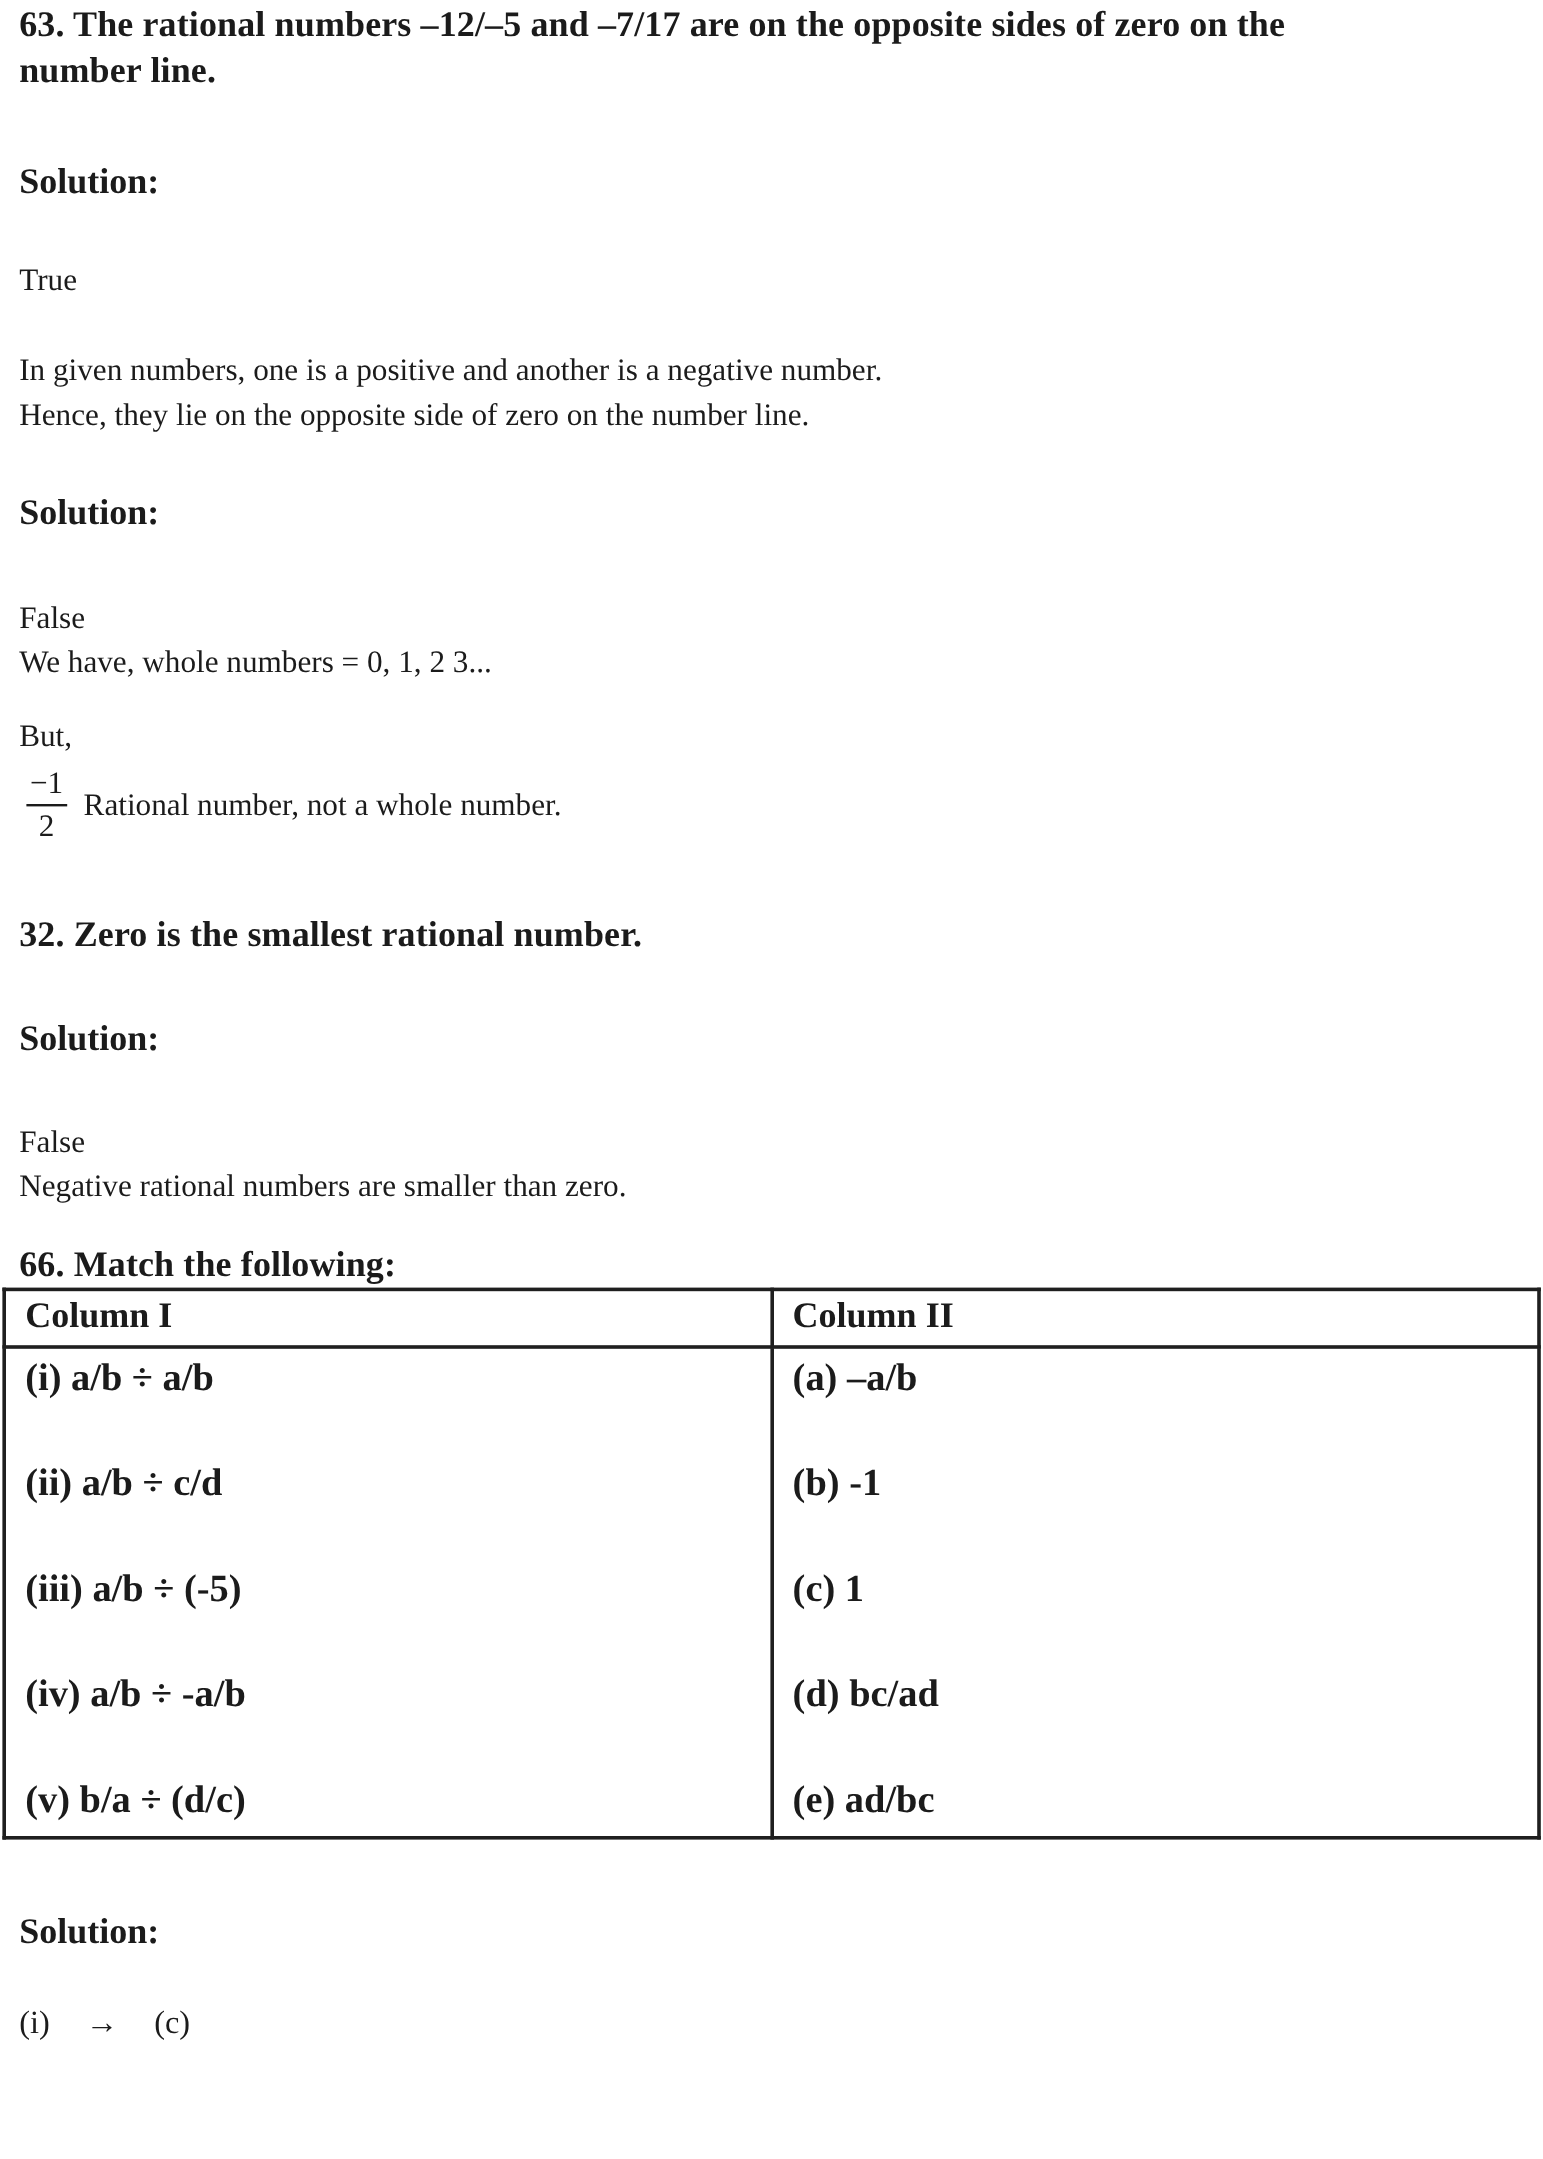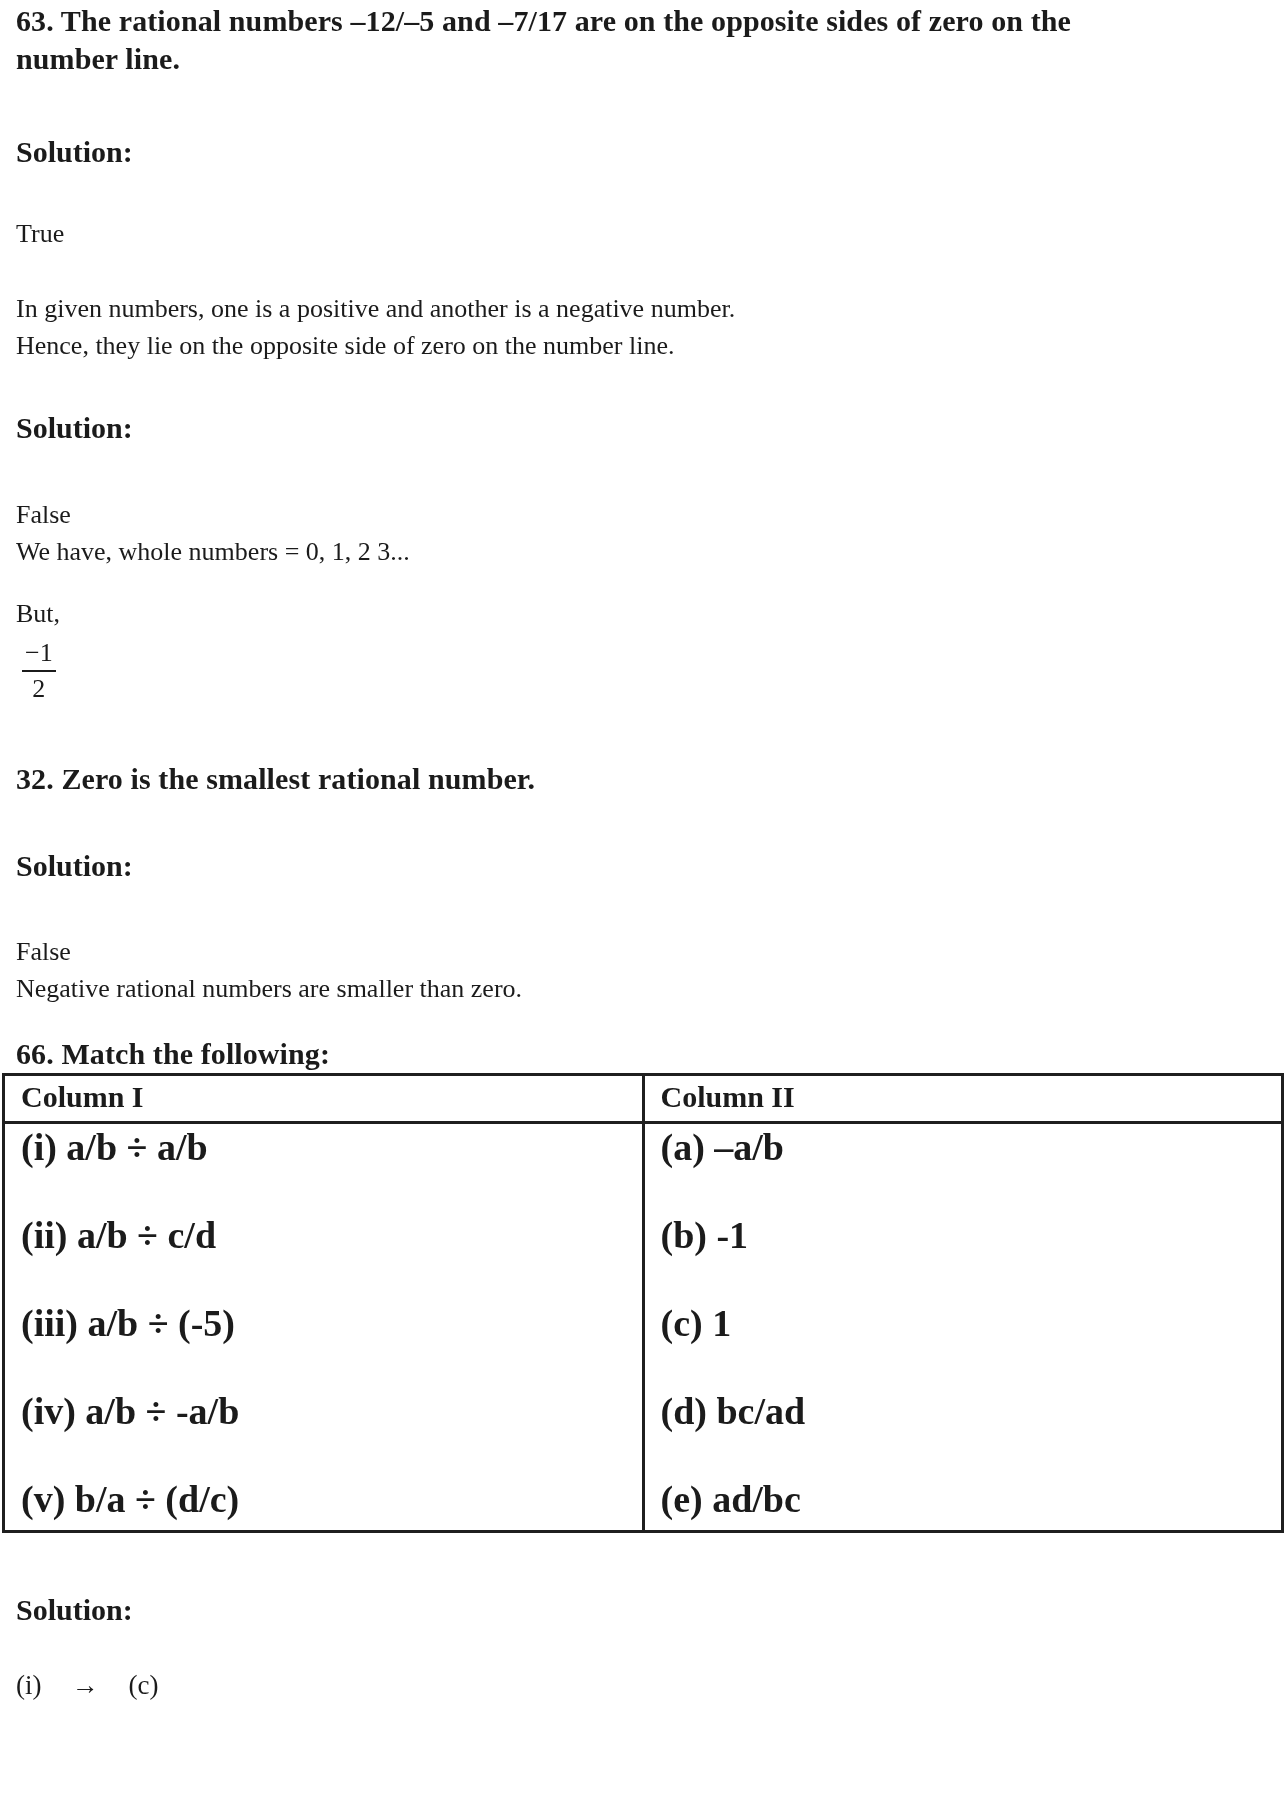--- a/index.html
+++ b/index.html
@@ -57,21 +57,21 @@
     text-align:left;font-size:30px;font-weight:bold;
     padding:4px 0 7px 16px;width:50%;
   }
   .match-table td{
     border:3px solid #1f1f1f;
     vertical-align:top;
     height:400px;
     padding:6px 0 0 16px;
   }
   .match-item{
-    font-size:38px;font-weight:bold;line-height:34px;
+    font-size:32px;font-weight:bold;line-height:34px;
     margin-bottom:54px;white-space:nowrap;
   }
   .match-item:last-child{margin-bottom:0;}
 
   #sol-4{margin-top:58px;}
   .map-row{
     display:flex;align-items:center;gap:30px;
     margin:39px 0 0 16px;font-size:27px;line-height:34px;
   }
 </style>
@@ -99,20 +99,21 @@
     <div class="body-line">We have, whole numbers = 0, 1, 2 3...</div>
   </div>
 
   <div class="body-line" id="q64-but">But,</div>
 
   <div class="fraction-row">
     <span class="fraction">
       <span class="num">−1</span>
       <span class="den">2</span>
     </span>
+    <span class="frac-text">Rational number, not a whole number.</span>
   </div>
 
   <div class="qhead" id="q65-heading">32. Zero is the smallest rational number.</div>
 
   <div class="sol" id="sol-3">Solution:</div>
 
   <div id="q65-ans-block">
     <div class="body-line">False</div>
     <div class="body-line">Negative rational numbers are smaller than zero.</div>
   </div>

